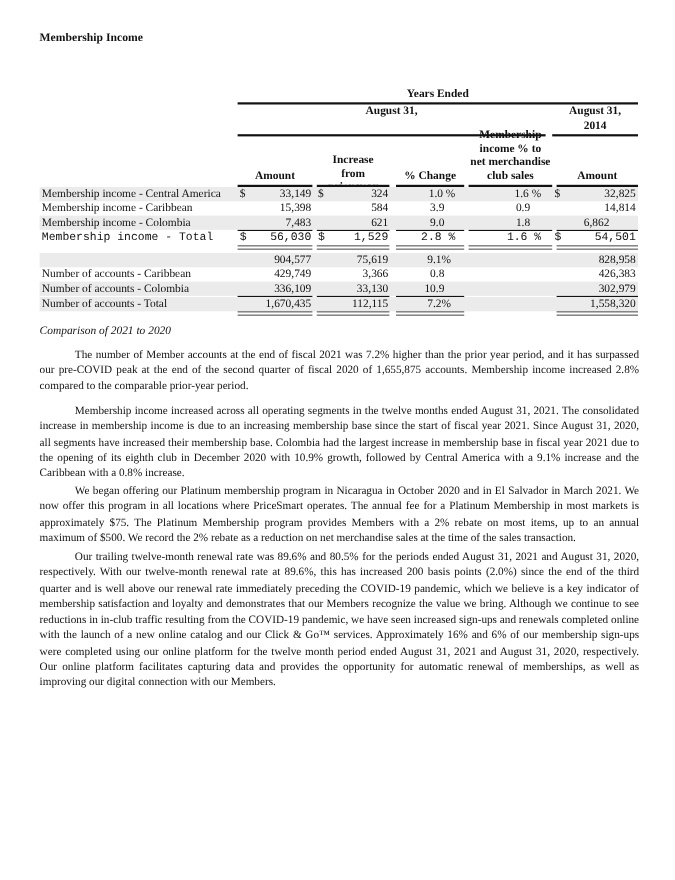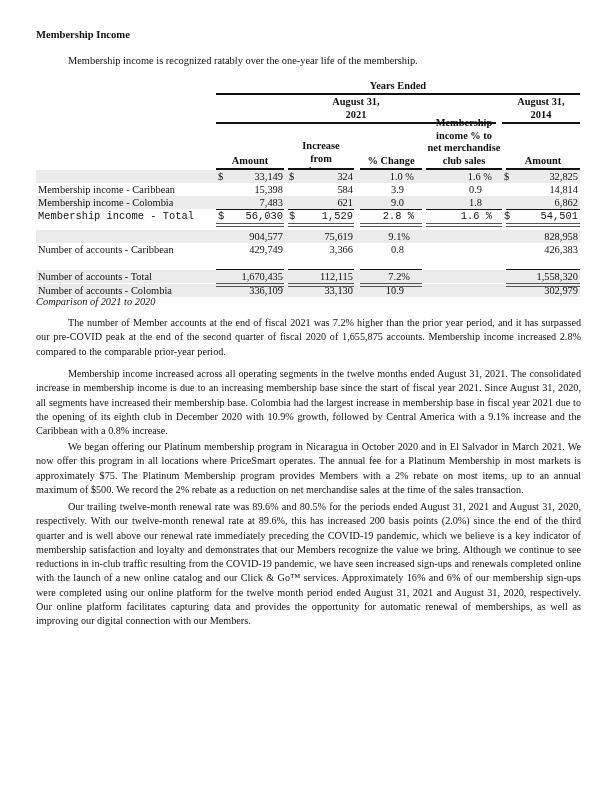--- a/index.html
+++ b/index.html
@@ -24,30 +24,28 @@
   .subhead { position: absolute; left: 36px; top: 295px; font-style: italic; font-size: 10.4px; }
   .para { position: absolute; left: 36px; width: 545px; text-align: justify; text-indent: 32px; font-size: 10.2px; line-height: 14.3px; }
   .pagenum { position: absolute; left: 0; width: 614px; top: 762px; text-align: center; font-size: 10.4px; }
 </style>
 </head>
 <body>
 
 <div class="page">
 
   <div class="section-title">Membership Income</div>
-  <div class="intro">Membership income is recognized ratably over the one-year life of the membership.</div>
 
   <div>
 
     <div class="hdr" style="left:216px; top:80px; width:364px;">Years Ended</div>
     <div class="hline" style="left:216px; top:93px; width:364px;"></div>
 
     <div class="hdr" style="left:216px; top:96px; width:280px;">
       <div>August 31,</div>
-      <div>2021</div>
     </div>
     <div class="hline" style="left:216px; top:122px; width:280px;"></div>
 
     <div class="hdr" style="left:502px; top:96px; width:78px;">
       <div>August 31,</div>
       <div>2014</div>
     </div>
     <div class="hline" style="left:502px; top:122px; width:78px;"></div>
 
     <div class="hdr" style="left:216px; top:155px; width:68px;">Amount</div>
@@ -66,20 +64,21 @@
     <div class="hdr" style="left:506px; top:155px; width:74px;">Amount</div>
 
     <div class="hline" style="left:216px; top:168px; width:68px;"></div>
     <div class="hline" style="left:288px; top:168px; width:66px;"></div>
     <div class="hline" style="left:360px; top:168px; width:62px;"></div>
     <div class="hline" style="left:426px; top:168px; width:76px;"></div>
     <div class="hline" style="left:506px; top:168px; width:74px;"></div>
 
     <div>
       <div class="row shade" style="top:170px; left:36px;">
+        <span class="cell lbl">Membership income - Central America</span>
         <span class="cell" style="left:182px;">$</span>
         <span class="cell r" style="left:200px; width:47px;">33,149</span>
         <span class="cell" style="left:253px;">$</span>
         <span class="cell r" style="left:270px; width:47px;">324</span>
         <span class="cell r" style="left:324px; width:54px;">1.0 %</span>
         <span class="cell r" style="left:400px; width:56px;">1.6 %</span>
         <span class="cell" style="left:468px;">$</span>
         <span class="cell r" style="left:480px; width:62px;">32,825</span>
       </div>
       <div class="row" style="top:183px; left:36px;">
@@ -89,21 +88,21 @@
         <span class="cell r" style="left:324px; width:44px;">3.9</span>
         <span class="cell r" style="left:400px; width:46px;">0.9</span>
         <span class="cell r" style="left:480px; width:62px;">14,814</span>
       </div>
       <div class="row shade" style="top:196px; left:36px;">
         <span class="cell lbl">Membership income - Colombia</span>
         <span class="cell r" style="left:200px; width:47px;">7,483</span>
         <span class="cell r" style="left:270px; width:47px;">621</span>
         <span class="cell r" style="left:324px; width:44px;">9.0</span>
         <span class="cell r" style="left:400px; width:46px;">1.8</span>
-        <span class="cell r" style="left:480px; width:62px;">6,862</span>
+        <span class="cell r" style="left:456px; width:62px;">6,862</span>
       </div>
 
       <div class="ulbar" style="left:216px; top:209px; width:68px;"></div>
       <div class="ulbar" style="left:288px; top:209px; width:66px;"></div>
       <div class="ulbar" style="left:360px; top:209px; width:62px;"></div>
       <div class="ulbar" style="left:426px; top:209px; width:76px;"></div>
       <div class="ulbar" style="left:506px; top:209px; width:74px;"></div>
 
       <div class="row" style="top:210px; left:36px;font-family:Liberation Mono, monospace;">
         <span class="cell lbl">Membership income - Total</span>
@@ -133,21 +132,21 @@
         <span class="cell r" style="left:324px; width:50px;">9.1%</span>
         <span class="cell r" style="left:470px; width:72px;">828,958</span>
       </div>
       <div class="row" style="top:243px; left:36px;">
         <span class="cell lbl">Number of accounts - Caribbean</span>
         <span class="cell r" style="left:200px; width:47px;">429,749</span>
         <span class="cell r" style="left:260px; width:57px;">3,366</span>
         <span class="cell r" style="left:324px; width:44px;">0.8</span>
         <span class="cell r" style="left:470px; width:72px;">426,383</span>
       </div>
-      <div class="row shade" style="top:256px; left:36px;margin-top:28px;">
+      <div class="row shade" style="top:256px; left:36px;">
         <span class="cell lbl">Number of accounts - Colombia</span>
         <span class="cell r" style="left:200px; width:47px;">336,109</span>
         <span class="cell r" style="left:260px; width:57px;">33,130</span>
         <span class="cell r" style="left:324px; width:44px;">10.9</span>
         <span class="cell r" style="left:470px; width:72px;">302,979</span>
       </div>
       <div class="ulbar" style="left:216px; top:269px; width:68px;"></div>
       <div class="ulbar" style="left:288px; top:269px; width:66px;"></div>
       <div class="ulbar" style="left:360px; top:269px; width:62px;"></div>
       <div class="ulbar" style="left:506px; top:269px; width:74px;"></div>

